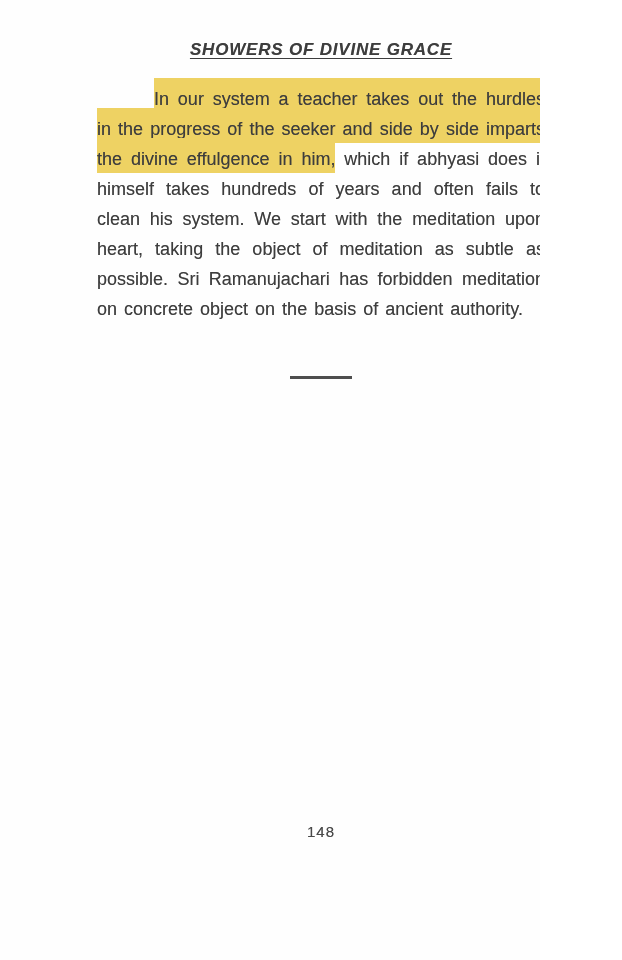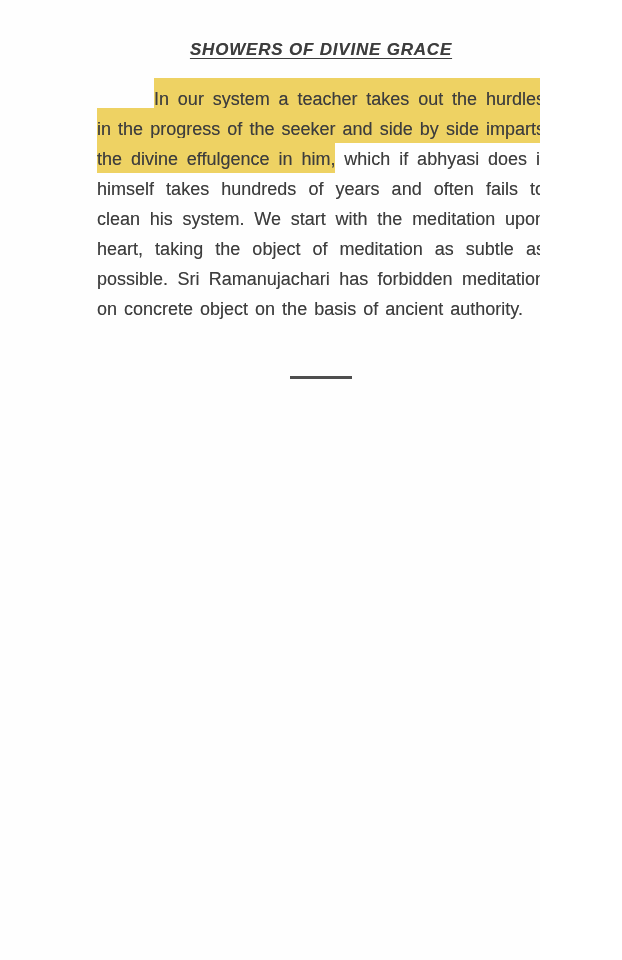--- a/index.html
+++ b/index.html
@@ -81,13 +81,14 @@
 
     <div class="header">SHOWERS OF DIVINE GRACE</div>
 
     <p class="para"><span class="highlight">In our system a teacher takes out the hurdles in the progress of the seeker and side by side imparts the divine effulgence in him,</span><span> which if abhyasi does it himself takes hundreds of years and often fails to clean his system. We start with the meditation upon heart, taking the object of meditation as subtle as possible. Sri Ramanujachari has forbidden meditation on concrete object on the basis of ancient authority.</span></p>
 
 
     <hr class="divider">
 
   </div>
 
+  <div class="page-number">148</div>
 </div>
 
 </body></html>

